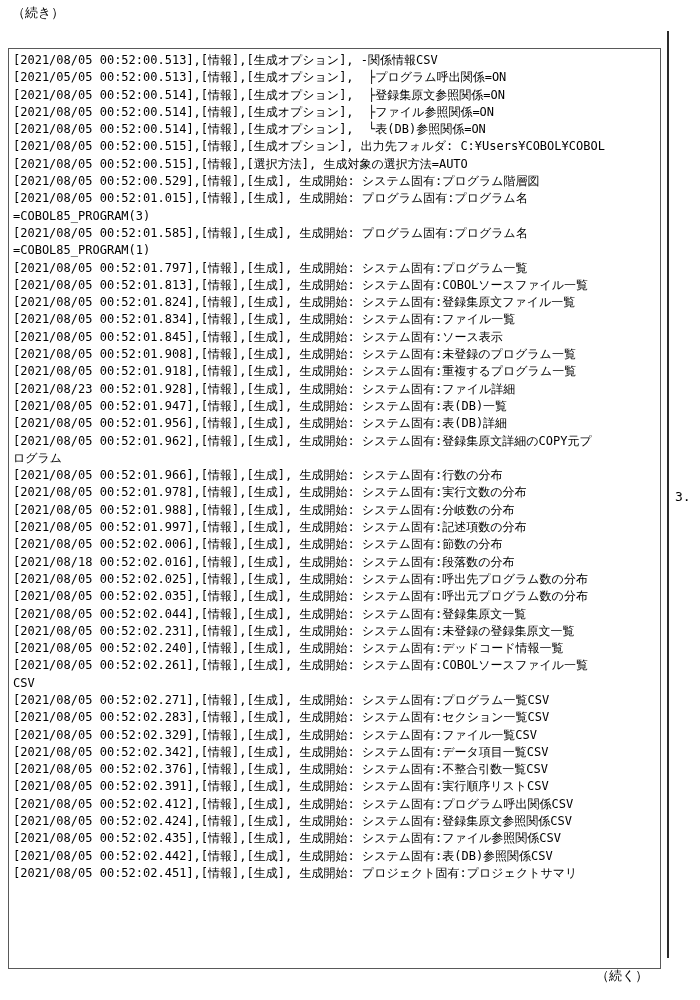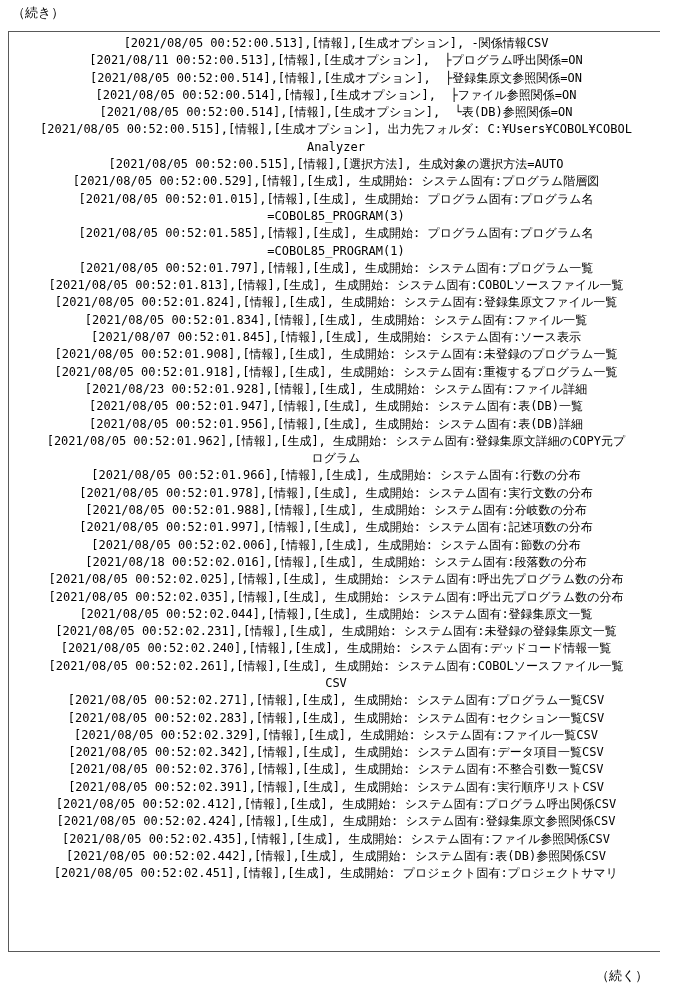--- a/index.html
+++ b/index.html
@@ -7,42 +7,42 @@
     padding: 0;
     background: #ffffff;
   }
   .page {
     position: relative;
     width: 660px;
     height: 1000px;
     background: #ffffff;
     overflow: hidden;
     font-family: "DejaVu Sans Mono", monospace;
+    padding-left: 32px;
   }
   .cont-label {
     position: absolute;
     font-family: "DejaVu Sans Mono", monospace;
     font-size: 13px;
     color: #000000;
     white-space: pre;
   }
   .cont-top  { left: 12px; top: 4px; }
   .cont-bottom { left: 596px; top: 967px; }
   .log-box {
     position: absolute;
     left: 8px;
-    top: 31px;
+    top: 48px;
     width: 653px;
     height: 921px;
     border: 1px solid #595959;
     box-sizing: border-box;
     background: #ffffff;
     padding: 3px 1px 0 4px;
     overflow: hidden;
-    text-align: center;
   }
   .log-line {
     font-family: "DejaVu Sans Mono", monospace;
     font-size: 12px;
     line-height: 17.3px;
     color: #000000;
     white-space: pre;
   }
   .margin-rule {
     position: absolute;
@@ -64,37 +64,36 @@
 </head>
 <body>
 
 <div class="page">
 
   <div class="cont-label cont-top">（続き）</div>
 
   <div class="log-box">
     <div>
         <div class="log-line">[2021/08/05 00:52:00.513],[情報],[生成オプション], -関係情報CSV</div>
-        <div class="log-line">[2021/08/11 00:52:00.513],[情報],[生成オプション],  ├プログラム呼出関係=ON</div>
+        <div class="log-line">[2021/05/05 00:52:00.513],[情報],[生成オプション],  ├プログラム呼出関係=ON</div>
         <div class="log-line">[2021/08/05 00:52:00.514],[情報],[生成オプション],  ├登録集原文参照関係=ON</div>
         <div class="log-line">[2021/08/05 00:52:00.514],[情報],[生成オプション],  ├ファイル参照関係=ON</div>
         <div class="log-line">[2021/08/05 00:52:00.514],[情報],[生成オプション],  └表(DB)参照関係=ON</div>
         <div class="log-line">[2021/08/05 00:52:00.515],[情報],[生成オプション], 出力先フォルダ: C:¥Users¥COBOL¥COBOL</div>
-        <div class="log-line">Analyzer</div>
         <div class="log-line">[2021/08/05 00:52:00.515],[情報],[選択方法], 生成対象の選択方法=AUTO</div>
         <div class="log-line">[2021/08/05 00:52:00.529],[情報],[生成], 生成開始: システム固有:プログラム階層図</div>
         <div class="log-line">[2021/08/05 00:52:01.015],[情報],[生成], 生成開始: プログラム固有:プログラム名</div>
         <div class="log-line">=COBOL85_PROGRAM(3)</div>
         <div class="log-line">[2021/08/05 00:52:01.585],[情報],[生成], 生成開始: プログラム固有:プログラム名</div>
         <div class="log-line">=COBOL85_PROGRAM(1)</div>
         <div class="log-line">[2021/08/05 00:52:01.797],[情報],[生成], 生成開始: システム固有:プログラム一覧</div>
         <div class="log-line">[2021/08/05 00:52:01.813],[情報],[生成], 生成開始: システム固有:COBOLソースファイル一覧</div>
         <div class="log-line">[2021/08/05 00:52:01.824],[情報],[生成], 生成開始: システム固有:登録集原文ファイル一覧</div>
         <div class="log-line">[2021/08/05 00:52:01.834],[情報],[生成], 生成開始: システム固有:ファイル一覧</div>
-        <div class="log-line">[2021/08/07 00:52:01.845],[情報],[生成], 生成開始: システム固有:ソース表示</div>
+        <div class="log-line">[2021/08/05 00:52:01.845],[情報],[生成], 生成開始: システム固有:ソース表示</div>
         <div class="log-line">[2021/08/05 00:52:01.908],[情報],[生成], 生成開始: システム固有:未登録のプログラム一覧</div>
         <div class="log-line">[2021/08/05 00:52:01.918],[情報],[生成], 生成開始: システム固有:重複するプログラム一覧</div>
         <div class="log-line">[2021/08/23 00:52:01.928],[情報],[生成], 生成開始: システム固有:ファイル詳細</div>
         <div class="log-line">[2021/08/05 00:52:01.947],[情報],[生成], 生成開始: システム固有:表(DB)一覧</div>
         <div class="log-line">[2021/08/05 00:52:01.956],[情報],[生成], 生成開始: システム固有:表(DB)詳細</div>
         <div class="log-line">[2021/08/05 00:52:01.962],[情報],[生成], 生成開始: システム固有:登録集原文詳細のCOPY元プ</div>
         <div class="log-line">ログラム</div>
         <div class="log-line">[2021/08/05 00:52:01.966],[情報],[生成], 生成開始: システム固有:行数の分布</div>
         <div class="log-line">[2021/08/05 00:52:01.978],[情報],[生成], 生成開始: システム固有:実行文数の分布</div>
         <div class="log-line">[2021/08/05 00:52:01.988],[情報],[生成], 生成開始: システム固有:分岐数の分布</div>

